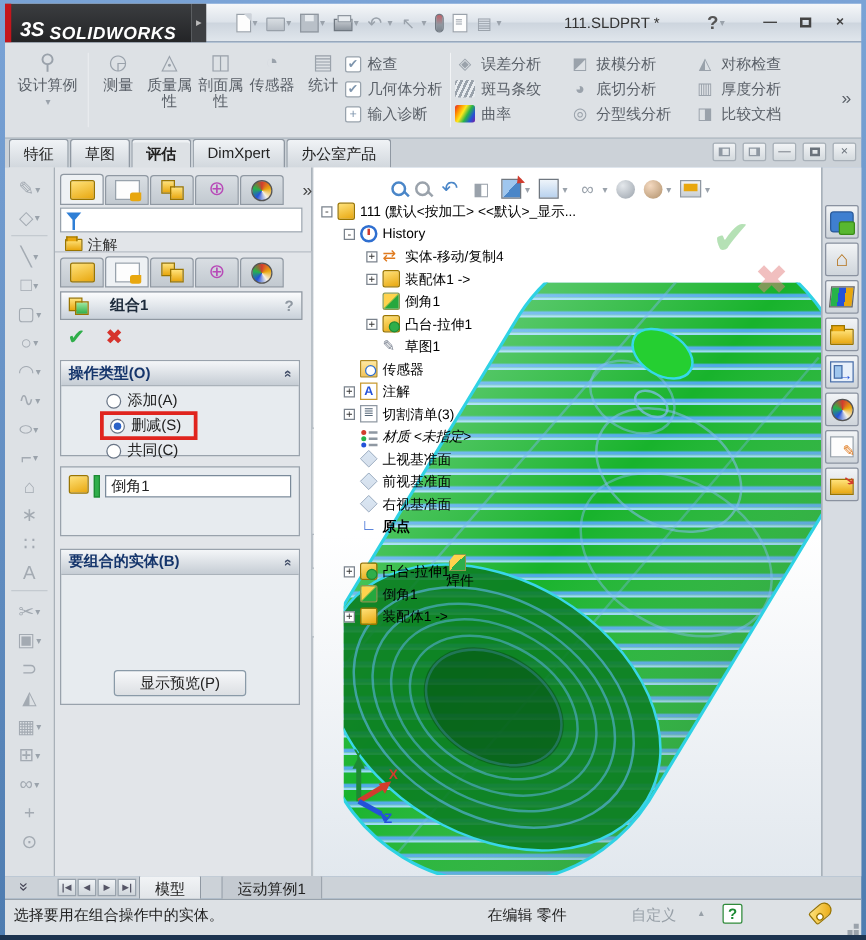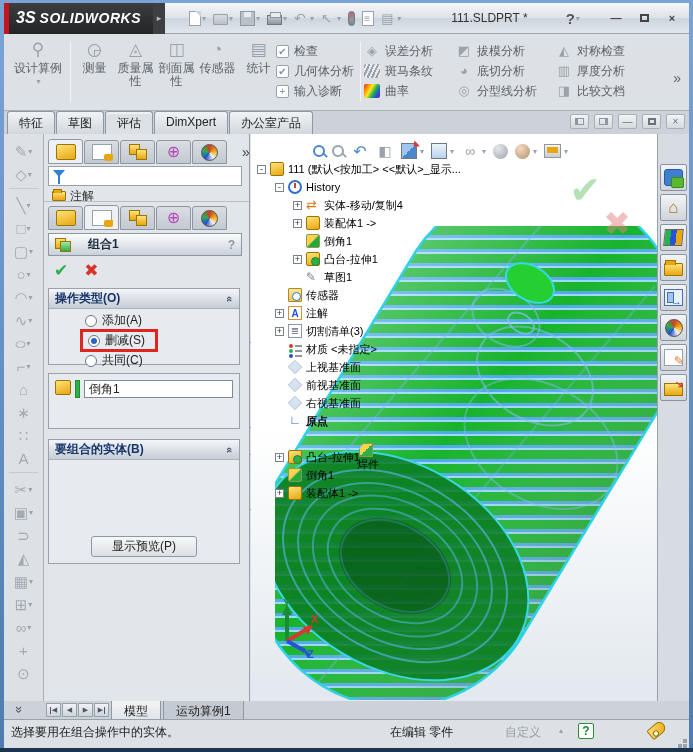--- a/index.html
+++ b/index.html
@@ -2,21 +2,21 @@
 <html><head>
 <meta charset="utf-8">
 <style>
   html,body{margin:0;padding:0;background:#333;}
   *{box-sizing:border-box;}
   body{width:693px;height:752px;font-family:"Liberation Sans","DejaVu Sans",sans-serif;font-size:12px;color:#222;}
   .window{position:relative;width:693px;height:752px;background:linear-gradient(#7aa3d6,#4e7cb0);overflow:hidden;}
   .window::after{content:"";position:absolute;left:0;right:0;bottom:0;height:4px;background:#1d3click@;background:#1d3450;}
   
   .titlebar{position:absolute;left:4px;right:4px;top:3px;height:31px;background:linear-gradient(#f5f7f9,#dde3ea 48%,#cdd5de 52%,#e0e6ec);border-bottom:1px solid #9aa5b2;display:flex;align-items:center;}
-  .logo{height:31px;display:flex;align-items:center;background:linear-gradient(#3b3d40,#232426);padding:0 12px 0 0;}
+  .logo{height:31px;display:flex;align-items:flex-end;background:linear-gradient(#3b3d40,#232426);padding:0 12px 0 0;}
   .logo-red{width:5px;height:31px;background:#c4161c;margin-right:7px;}
   .logo-3s{color:#fff;font-weight:bold;font-style:italic;font-size:16px;margin-right:4px;}
   .brand{color:#fff;font-weight:bold;font-style:italic;font-size:14px;letter-spacing:.5px;}
   .logo-tab{width:12px;height:31px;background:#3d3f42;color:#bbb;font-size:9px;display:flex;align-items:center;justify-content:center;}
   .tb-icons{display:flex;align-items:center;gap:3px;margin-left:22px;}
   .tbb{display:flex;align-items:center;padding:1px 2px;border-radius:2px;}
   .dd{font-size:8px;color:#9aa2ab;margin-left:1px;}
   .tbi{display:inline-block;width:15px;height:15px;position:relative;}
   .tbi.new-file-icon,.tbi.file-properties-icon{background:#fdfdfd;border:1px solid #9aa2ab;width:12px;height:15px;}
   .tbi.new-file-icon::after{content:"";position:absolute;right:-1px;top:-1px;border:3px solid #cdd3da;border-left-color:transparent;border-bottom-color:transparent;}
@@ -49,21 +49,21 @@
   .rb-col{position:absolute;top:9px;display:flex;flex-direction:column;gap:4px;}
   .rb-it{display:flex;align-items:center;gap:5px;color:#5a6068;height:16px;white-space:nowrap;}
   .rbi2{width:16px;height:14px;font-size:13px;line-height:14px;color:#9aa2ab;text-align:center;}
   .rbi2.zebra-icon{background:repeating-linear-gradient(115deg,#9aa2ab 0 2px,#e8ecf0 2px 4px);border-radius:2px;color:transparent;}
   .rbi2.curvature-icon{background:linear-gradient(120deg,#e3242b,#ff8a00,#ffe81a,#27b34a,#2452d8,#7a1fa0);border-radius:2px;color:transparent;}
   .rb-more{position:absolute;right:8px;top:36px;color:#5a6068;font-size:14px;}
   
   .tabbar{position:absolute;left:4px;right:4px;top:111px;height:23px;background:#ccd2d8;}
   .cmd-tabs{position:absolute;left:3px;top:0;display:flex;}
   .cmd-tab{padding:3px 11px 4px 11px;margin-right:1px;background:linear-gradient(#f0f3f6,#cfd5db);border:1px solid #8f98a2;border-bottom:none;border-radius:3px 3px 0 0;color:#222;}
-  .cmd-tab.active{background:#dde1e5;position:relative;top:0;font-weight:normal;box-shadow:inset 0 2px 0 #eef1f4;}
+  .cmd-tab.active{background:#dde1e5;position:relative;top:0;font-weight:bold;box-shadow:inset 0 2px 0 #eef1f4;}
   .doc-ctrl{position:absolute;right:4px;top:3px;display:flex;gap:5px;align-items:center;}
   .dcb{width:19px;height:15px;border:1px solid #a8b0b8;border-radius:2px;background:linear-gradient(#f2f4f6,#d4dade);display:flex;align-items:center;justify-content:center;color:#6a727b;font-size:10px;}
   .dcb i{display:block;width:9px;height:7px;border:1px solid #8f98a2;}
   .dcb.pane-left-icon i{border-left:3px solid #8f98a2;}
   .dcb.pane-right-icon i{border-right:3px solid #8f98a2;}
   .dcb.restore-doc-icon i{width:8px;height:7px;border:2px solid #6a727b;}
   
   .main{position:absolute;left:4px;right:4px;top:134px;height:567px;background:#dde1e5;}
   
   .ltool{position:absolute;left:0;top:0;bottom:0;width:40px;background:#dde1e5;border-right:1px solid #a8b0b8;padding-top:6px;}
@@ -194,21 +194,21 @@
   .tpi.props-icon::after{content:"✎";position:absolute;right:-2px;bottom:-3px;color:#e07a1e;font-size:12px;}
   .tpi.recovery-icon{background:linear-gradient(#ffe27a,#e8a70f);border:1px solid #9a7500;margin-top:3px;height:13px;}
   .tpi.recovery-icon::after{content:"➔";position:absolute;right:-2px;top:-6px;color:#d23c2e;font-size:11px;font-weight:bold;transform:rotate(35deg);}
   
   .bottombar{position:absolute;left:4px;right:4px;top:701px;height:18px;background:#ccd2d8;}
   .bb-more{position:absolute;left:12px;top:1px;color:#445;transform:rotate(90deg);font-size:13px;}
   .navbtns{position:absolute;left:42px;top:2px;display:flex;gap:1px;}
   .nb{width:15px;height:14px;background:linear-gradient(#f0f3f6,#cfd5db);border:1px solid #98a2ac;color:#556;font-size:7px;display:flex;align-items:center;justify-content:center;gap:1px;}
   .nb .bar{display:block;width:1px;height:7px;background:#556;}
   .btabs{position:absolute;left:107px;top:0;display:flex;}
-  .btab{padding:2px 12px 3px 12px;border:1px solid #8f98a2;border-top:none;border-radius:0 0 3px 3px;background:#c4cad1;margin-right:2px;color:#222;}
+  .btab{padding:2px 12px 3px 12px;border:1px solid #8f98a2;border-top:none;border-radius:0 0 3px 3px;background:#c4cad1;margin-right:16px;color:#222;}
   .btab.active{background:linear-gradient(#f2f4f6,#dde1e5);}
   .statusbar{position:absolute;left:4px;right:4px;top:719px;height:34px;background:#dde1e5;border-top:1px solid #98a2ac;}
   .sb-msg{position:absolute;left:7px;top:4px;color:#222;}
   .sb-mode{position:absolute;left:386px;top:4px;color:#222;}
   .sb-custom{position:absolute;left:501px;top:4px;color:#98a0a8;}
   .sb-arrow{position:absolute;left:555px;top:6px;color:#98a0a8;font-size:8px;}
   .sb-help{position:absolute;left:574px;top:3px;width:16px;height:16px;background:#fff;border:1px solid #2f8a3a;color:#1d8a34;font-weight:bold;text-align:center;line-height:14px;border-radius:2px;}
   .sb-tag{position:absolute;left:644px;top:4px;width:18px;height:12px;background:linear-gradient(135deg,#ffe27a,#e8a70f);border:1px solid #9a7500;border-radius:2px 6px 6px 2px;transform:rotate(-40deg);}
   .sb-tag::after{content:"";position:absolute;left:2px;top:4px;width:4px;height:4px;border-radius:50%;background:#fff;border:1px solid #9a7500;}
   .sb-grip{position:absolute;right:2px;bottom:2px;width:4px;height:4px;background:#9aa2ab;box-shadow:-5px 5px 0 #9aa2ab,0 5px 0 #9aa2ab,-10px 10px 0 #9aa2ab,-5px 10px 0 #9aa2ab,0 10px 0 #9aa2ab;transform:translateY(-8px);}
@@ -710,21 +710,21 @@
           <div class="trow" style="padding-left: 18px;">
             <span class="texp">+</span>
             <span class="ti ti-annotations"></span>
             <span class="tlabel">注解</span>
           </div>
           <div class="trow" style="padding-left: 18px;">
             <span class="texp">+</span>
             <span class="ti ti-cutlist"></span>
             <span class="tlabel">切割清单(3)</span>
           </div>
-          <div class="trow" style="padding-left: 18px;">
+          <div class="trow" style="padding-left: 18px; font-style: italic;">
             <span class="tnoexp"></span>
             <span class="ti ti-material"></span>
             <span class="tlabel">材质 &lt;未指定&gt;</span>
           </div>
           <div class="trow" style="padding-left: 18px;">
             <span class="tnoexp"></span>
             <span class="ti ti-plane"></span>
             <span class="tlabel">上视基准面</span>
           </div>
           <div class="trow" style="padding-left: 18px;">

